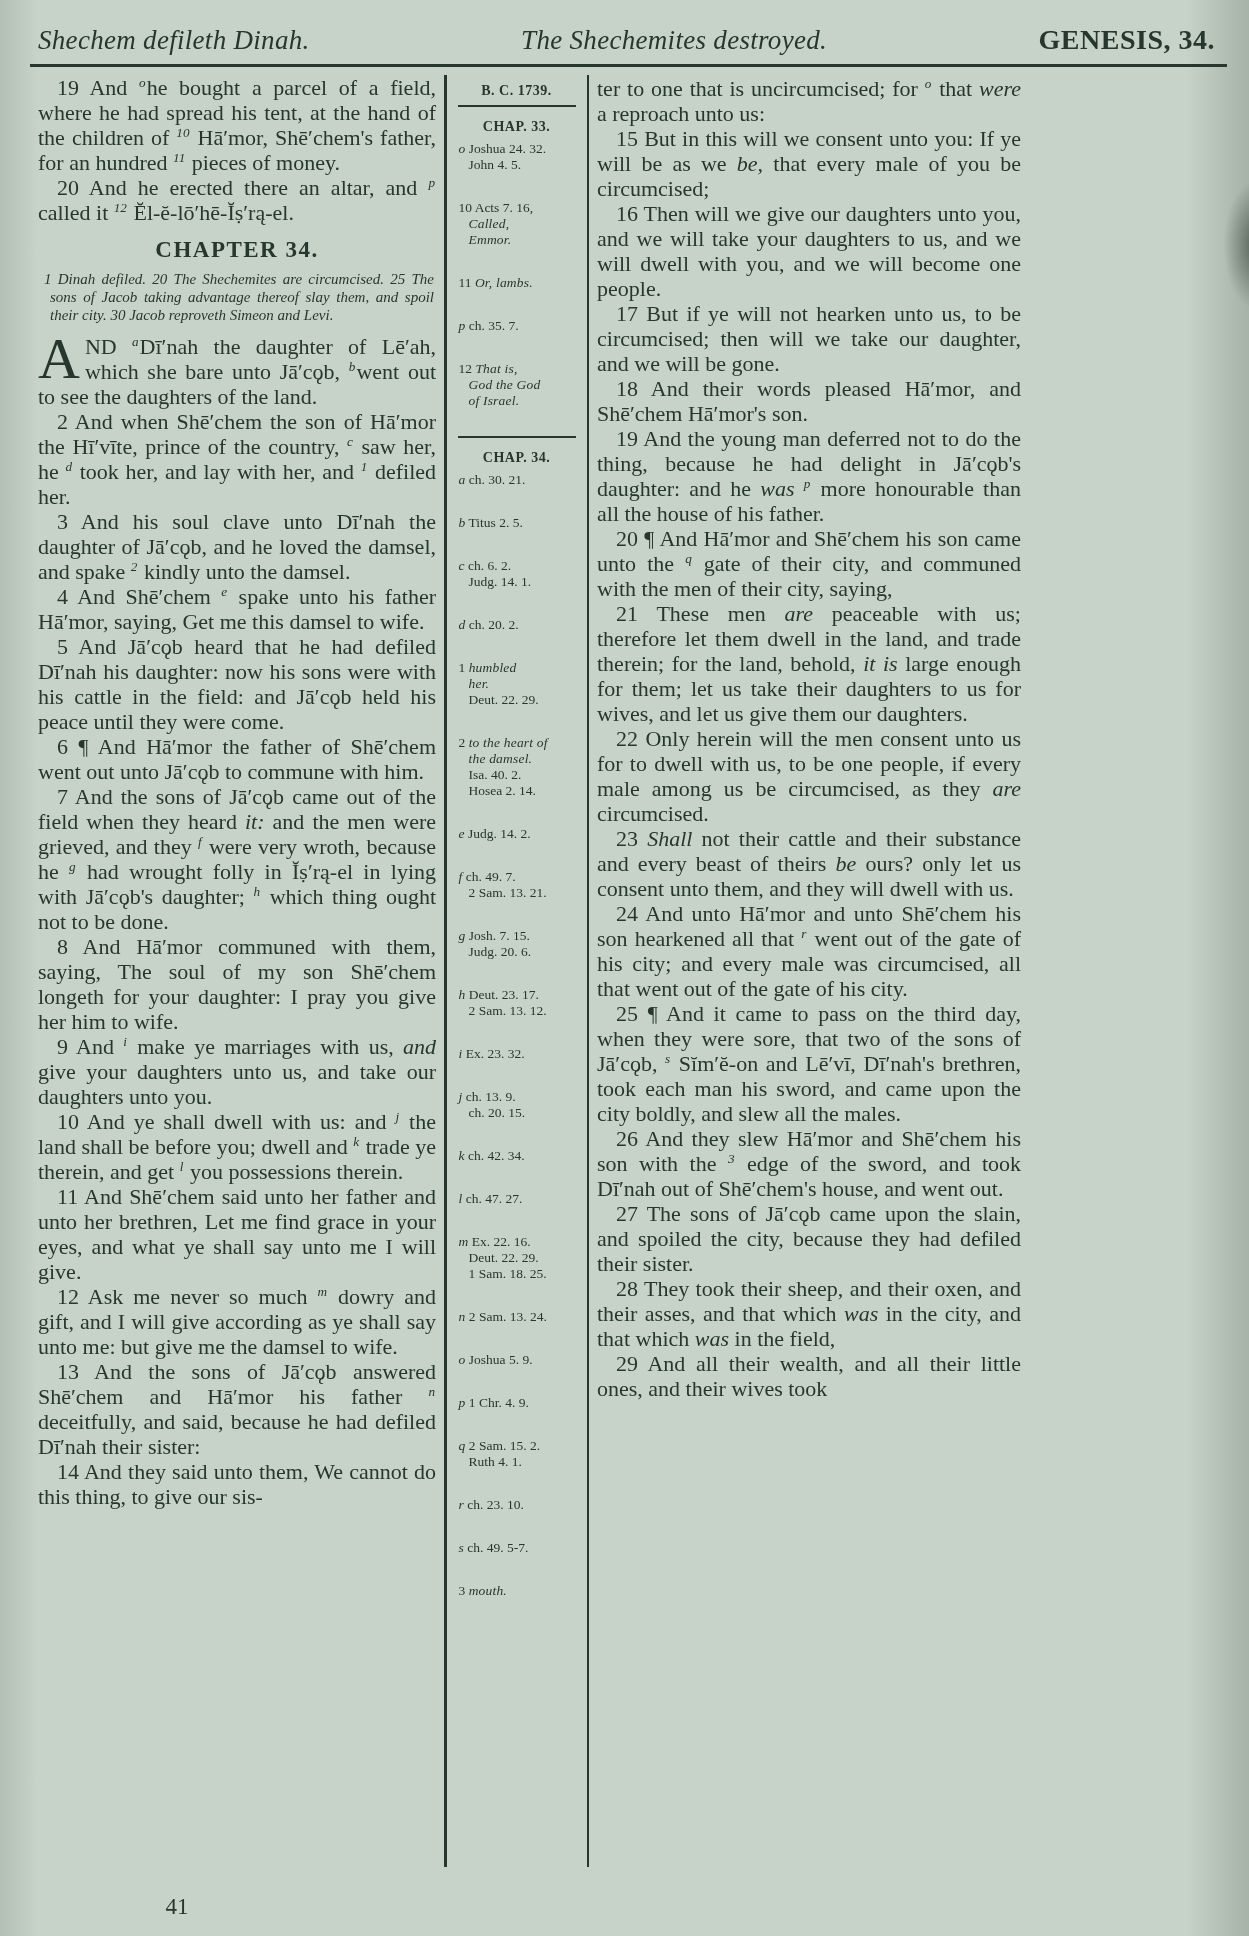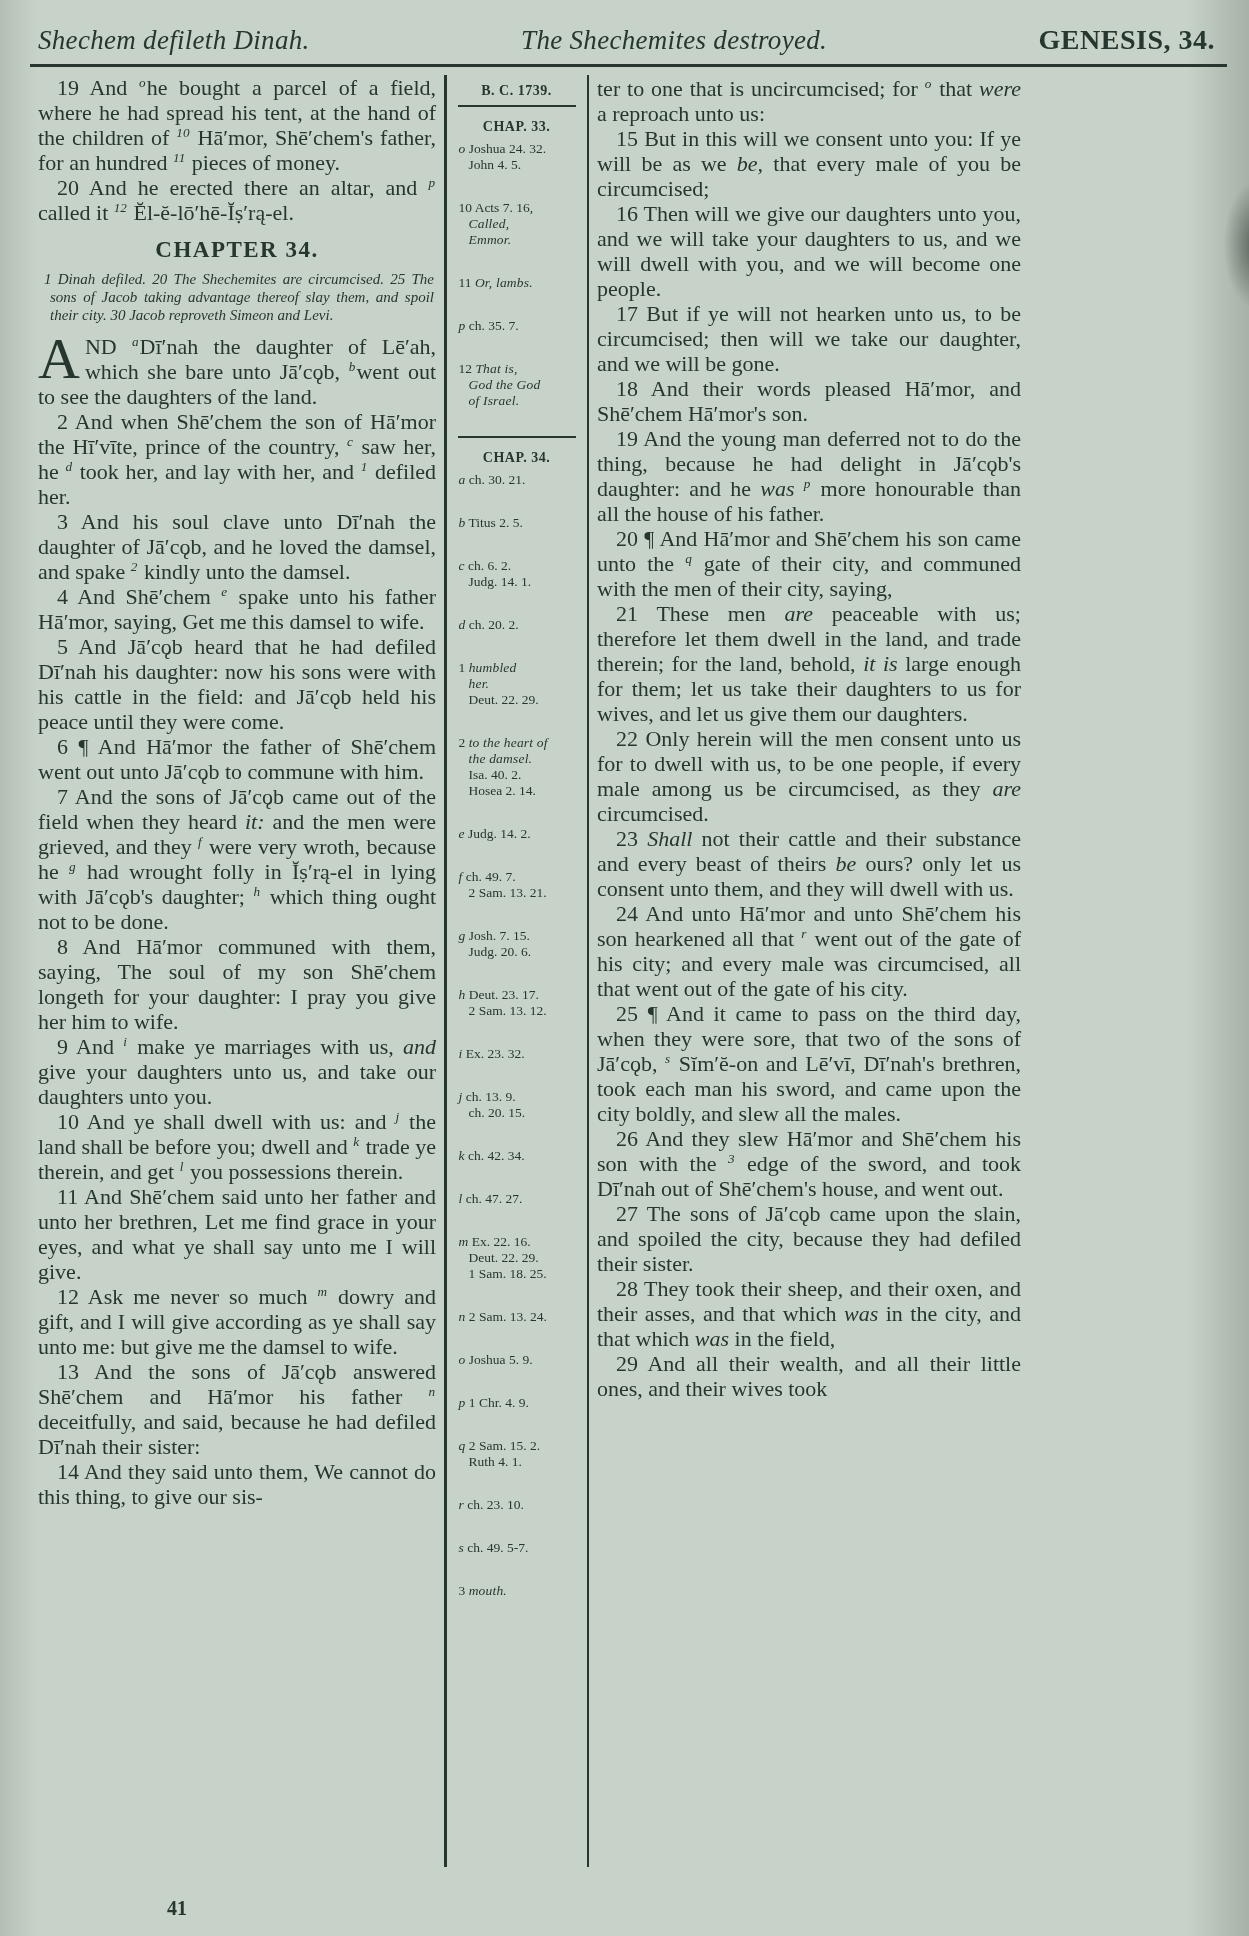--- a/index.html
+++ b/index.html
@@ -54,21 +54,21 @@
   }
   
   .m-head{font-weight:bold;text-align:center;font-size:14px;letter-spacing:.5px;margin:2px 0 6px 0;}
   .m-head.bc{padding-top:4px;}
   .m-divider{border-top:2px solid var(--ink);margin:6px 1px 12px 1px;}
   .m-ref{margin:0 0 27px 2px;padding-left:10px;text-indent:-10px;}
   .m-ref i{letter-spacing:.2px;}
   
   .page-num{
     position:absolute;left:142px;bottom:16px;width:70px;text-align:center;
-    font-size:20px;font-weight:bold;
+    font-size:23px;font-weight:normal;
   }
 </style>
 </head>
 <body>
 
 <div class="page">
 
   <div class="header">
     <span class="run-head">Shechem defileth Dinah.</span>
     <span class="run-head">The Shechemites destroyed.</span>

